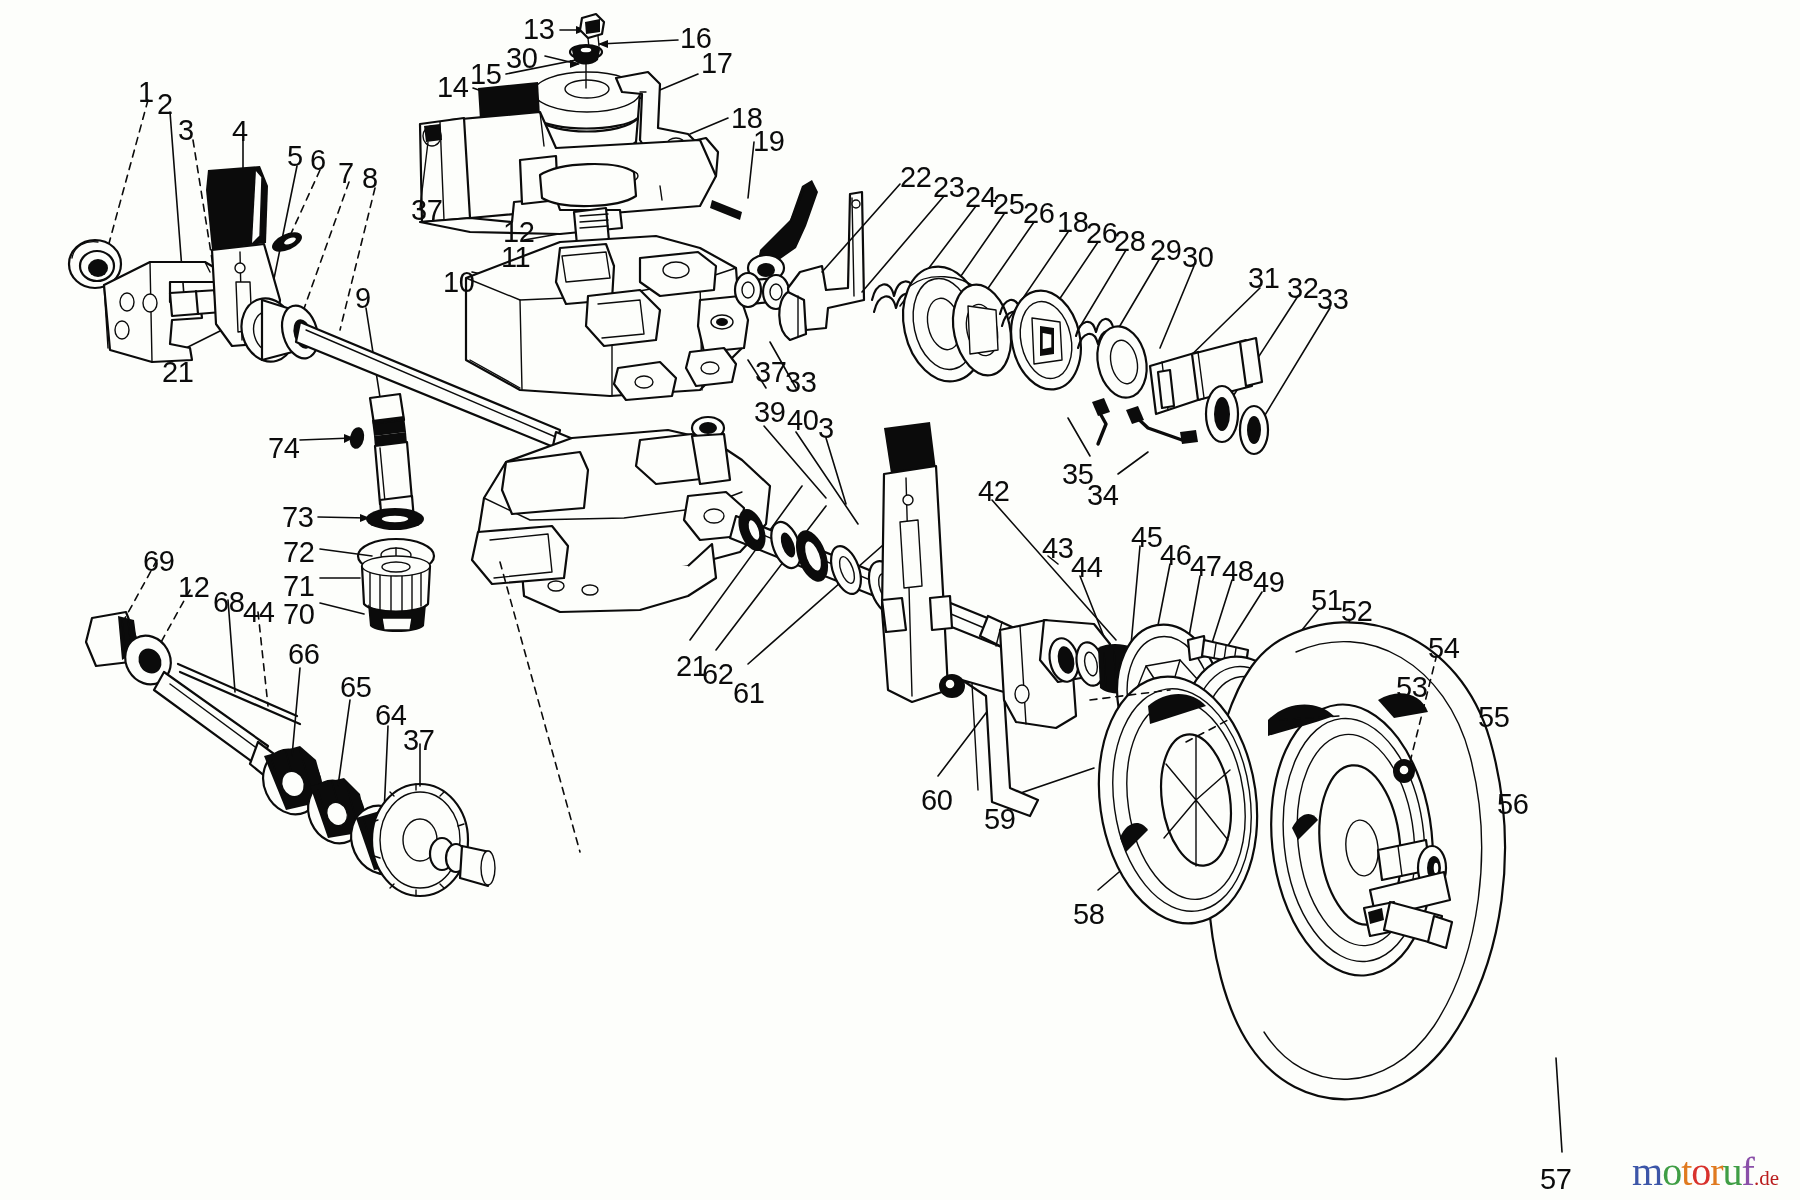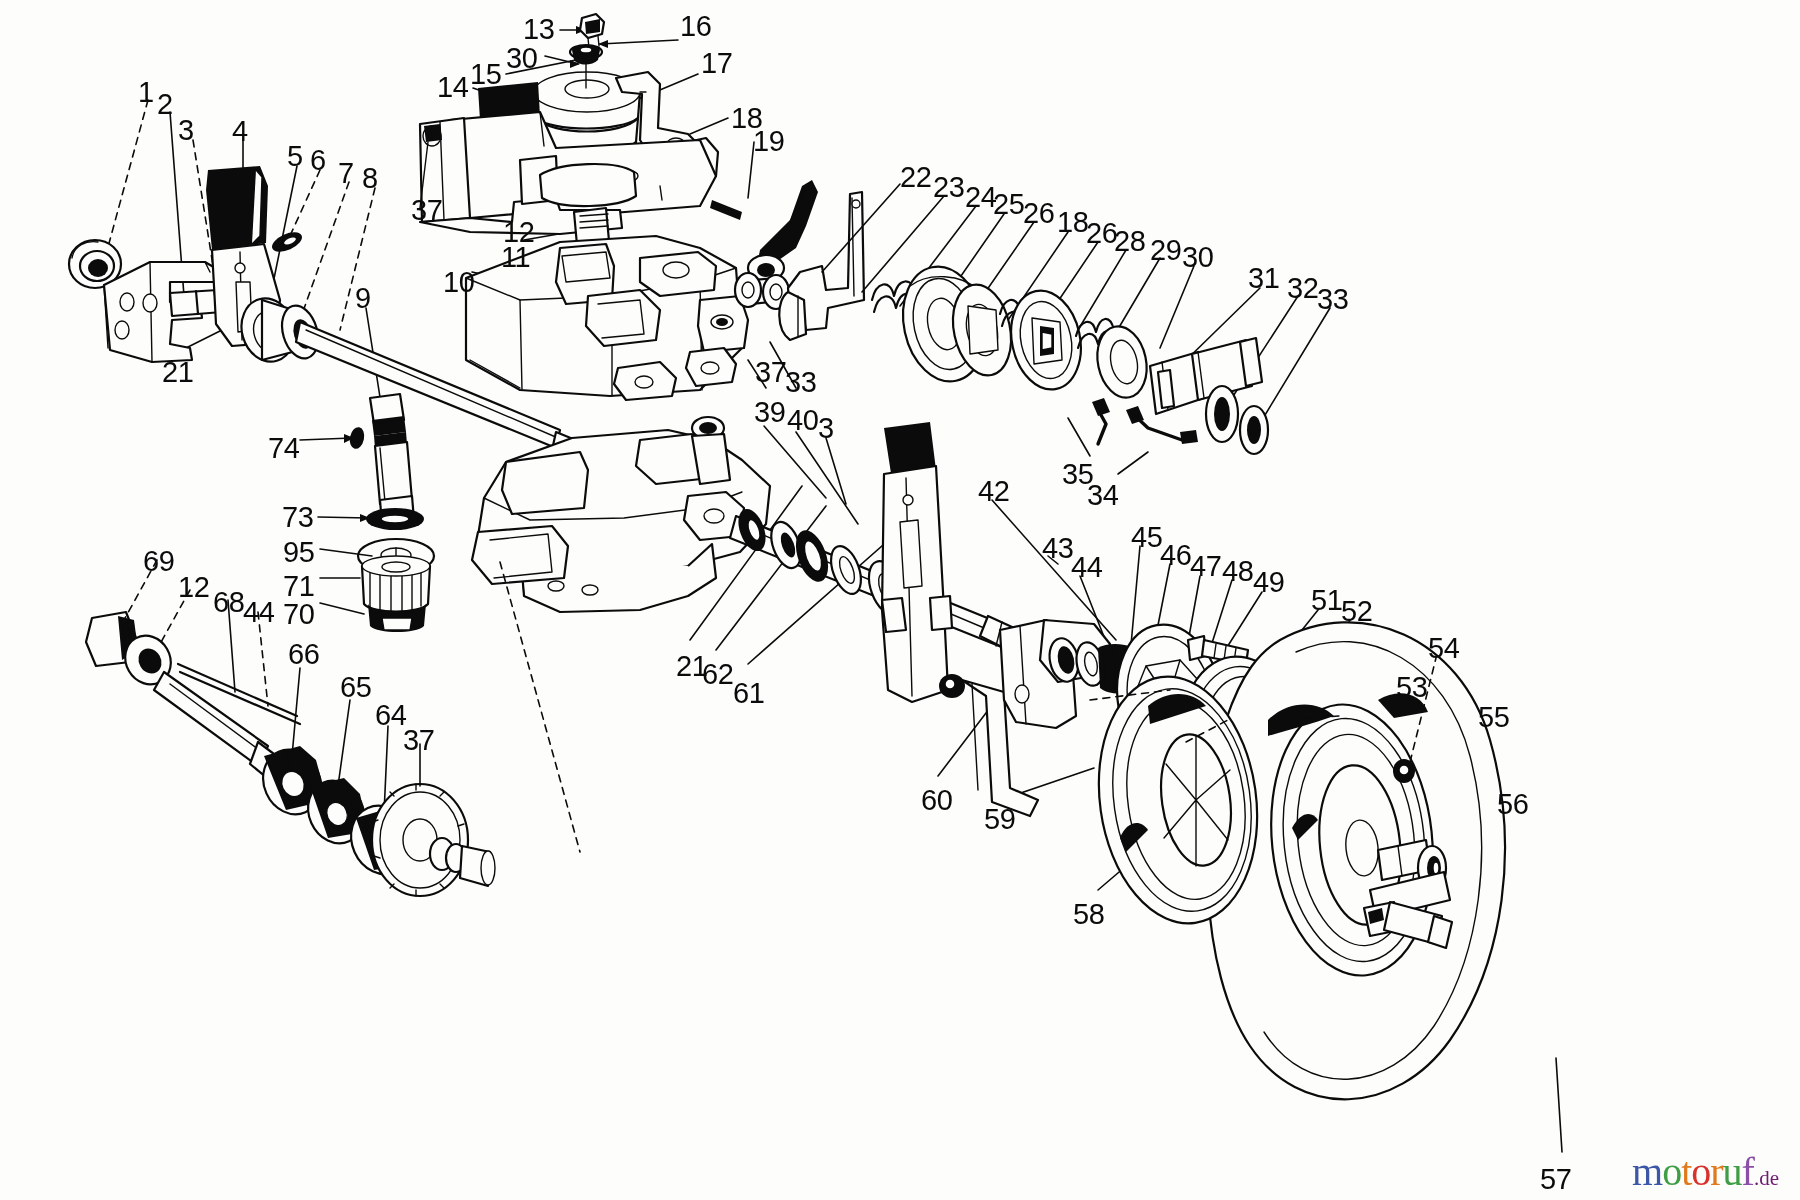--- a/index.html
+++ b/index.html
@@ -43,21 +43,21 @@
     top: 1152px;
     font-family: "Liberation Serif", serif;
     font-size: 40px;
     line-height: 1;
     white-space: nowrap;
     letter-spacing: -1px;
   }
   #logo .g { display: inline-block; }
   #logo .suffix {
     font-size: 21px;
-    color: #701a75;
+    color: #b91c1c;
     letter-spacing: 0;
     vertical-align: baseline;
   }
 </style>
 </head>
 <body>
 
 <div id="page">
 
   <div id="artboard">
@@ -651,37 +651,37 @@
     <span class="callout" style="left:178px; top:116px;">3</span>
     <span class="callout" style="left:232px; top:117px;">4</span>
     <span class="callout" style="left:287px; top:142px;">5</span>
     <span class="callout" style="left:310px; top:146px;">6</span>
     <span class="callout" style="left:338px; top:159px;">7</span>
     <span class="callout" style="left:362px; top:164px;">8</span>
     <span class="callout" style="left:355px; top:284px;">9</span>
     <span class="callout" style="left:162px; top:358px;">21</span>
     <span class="callout" style="left:268px; top:434px;">74</span>
     <span class="callout" style="left:282px; top:503px;">73</span>
-    <span class="callout" style="left:283px; top:538px;">95</span>
+    <span class="callout" style="left:283px; top:538px;">72</span>
     <span class="callout" style="left:283px; top:572px;">71</span>
     <span class="callout" style="left:283px; top:600px;">70</span>
     <span class="callout" style="left:143px; top:547px;">69</span>
     <span class="callout" style="left:178px; top:573px;">12</span>
     <span class="callout" style="left:213px; top:588px;">68</span>
     <span class="callout" style="left:243px; top:598px;">44</span>
     <span class="callout" style="left:288px; top:640px;">66</span>
     <span class="callout" style="left:340px; top:673px;">65</span>
     <span class="callout" style="left:375px; top:701px;">64</span>
     <span class="callout" style="left:403px; top:726px;">37</span>
 
     <span class="callout" style="left:523px; top:15px;">13</span>
     <span class="callout" style="left:506px; top:44px;">30</span>
     <span class="callout" style="left:470px; top:60px;">15</span>
     <span class="callout" style="left:437px; top:73px;">14</span>
-    <span class="callout" style="left:680px; top:12px;">16</span>
+    <span class="callout" style="left:680px; top:24px;">16</span>
     <span class="callout" style="left:701px; top:49px;">17</span>
     <span class="callout" style="left:731px; top:104px;">18</span>
     <span class="callout" style="left:753px; top:127px;">19</span>
     <span class="callout" style="left:411px; top:196px;">37</span>
     <span class="callout" style="left:503px; top:218px;">12</span>
     <span class="callout" style="left:501px; top:243px;">11</span>
     <span class="callout" style="left:443px; top:268px;">10</span>
 
     <span class="callout" style="left:900px; top:163px;">22</span>
     <span class="callout" style="left:933px; top:173px;">23</span>

